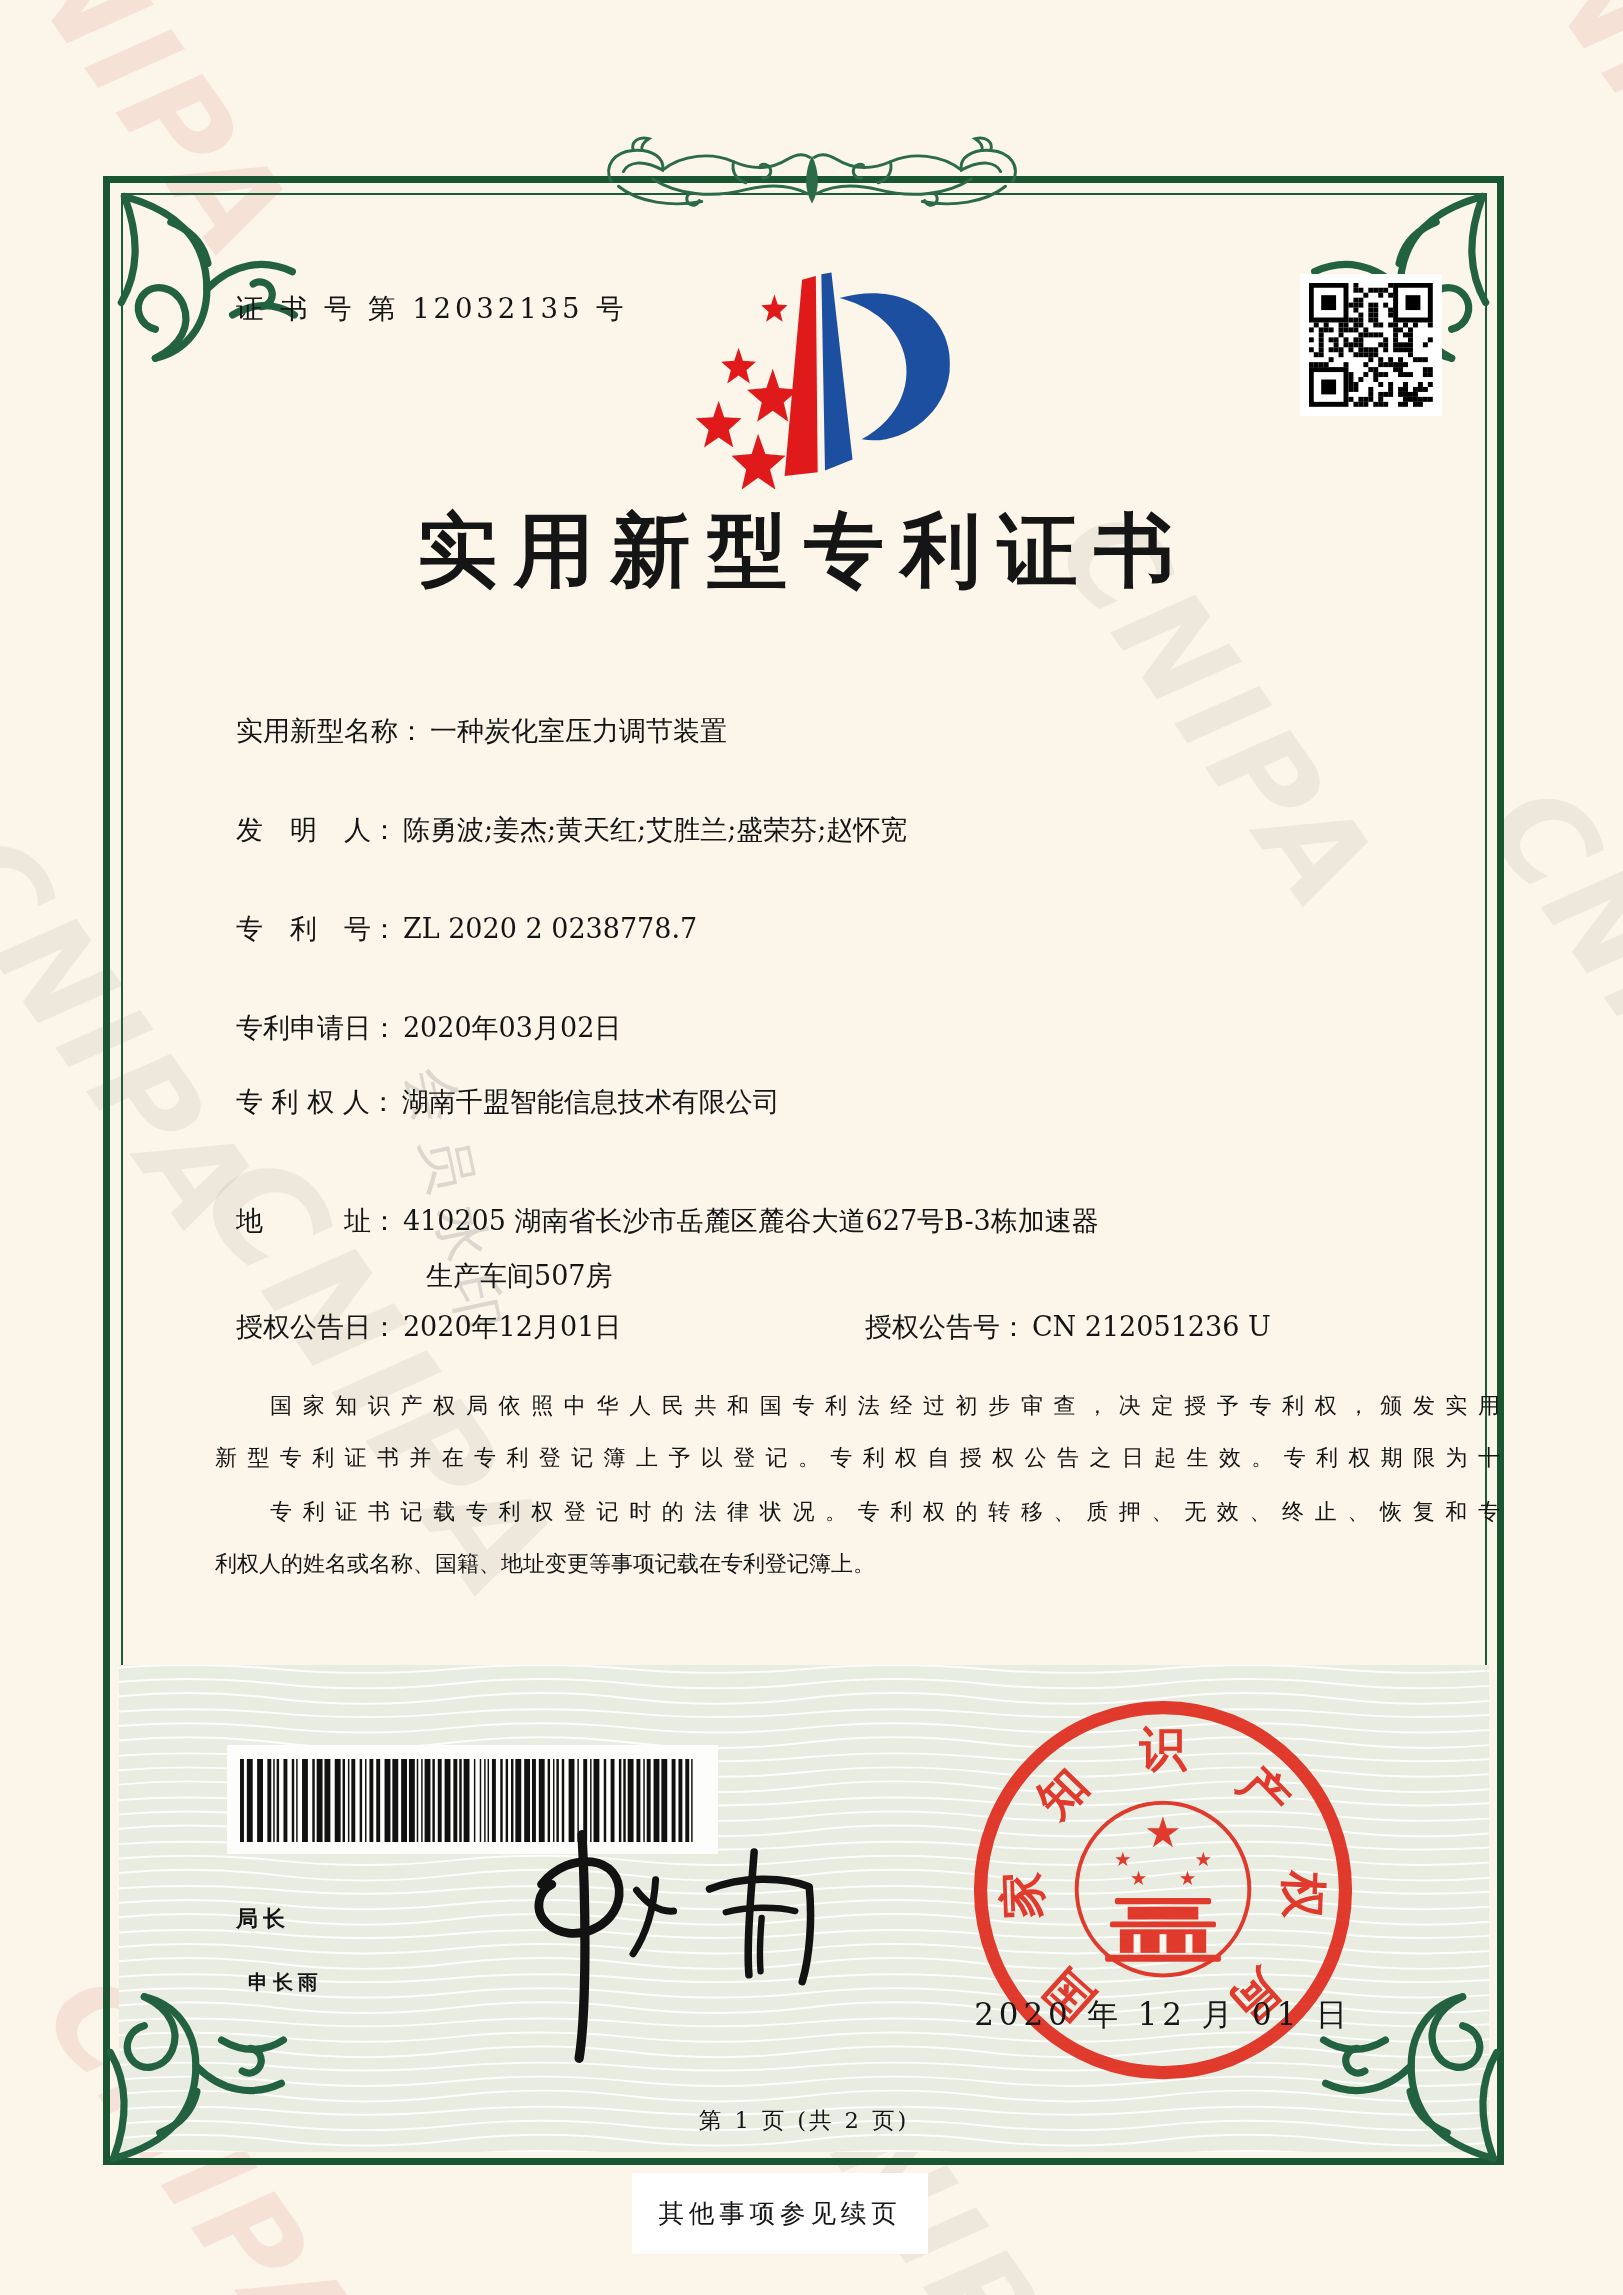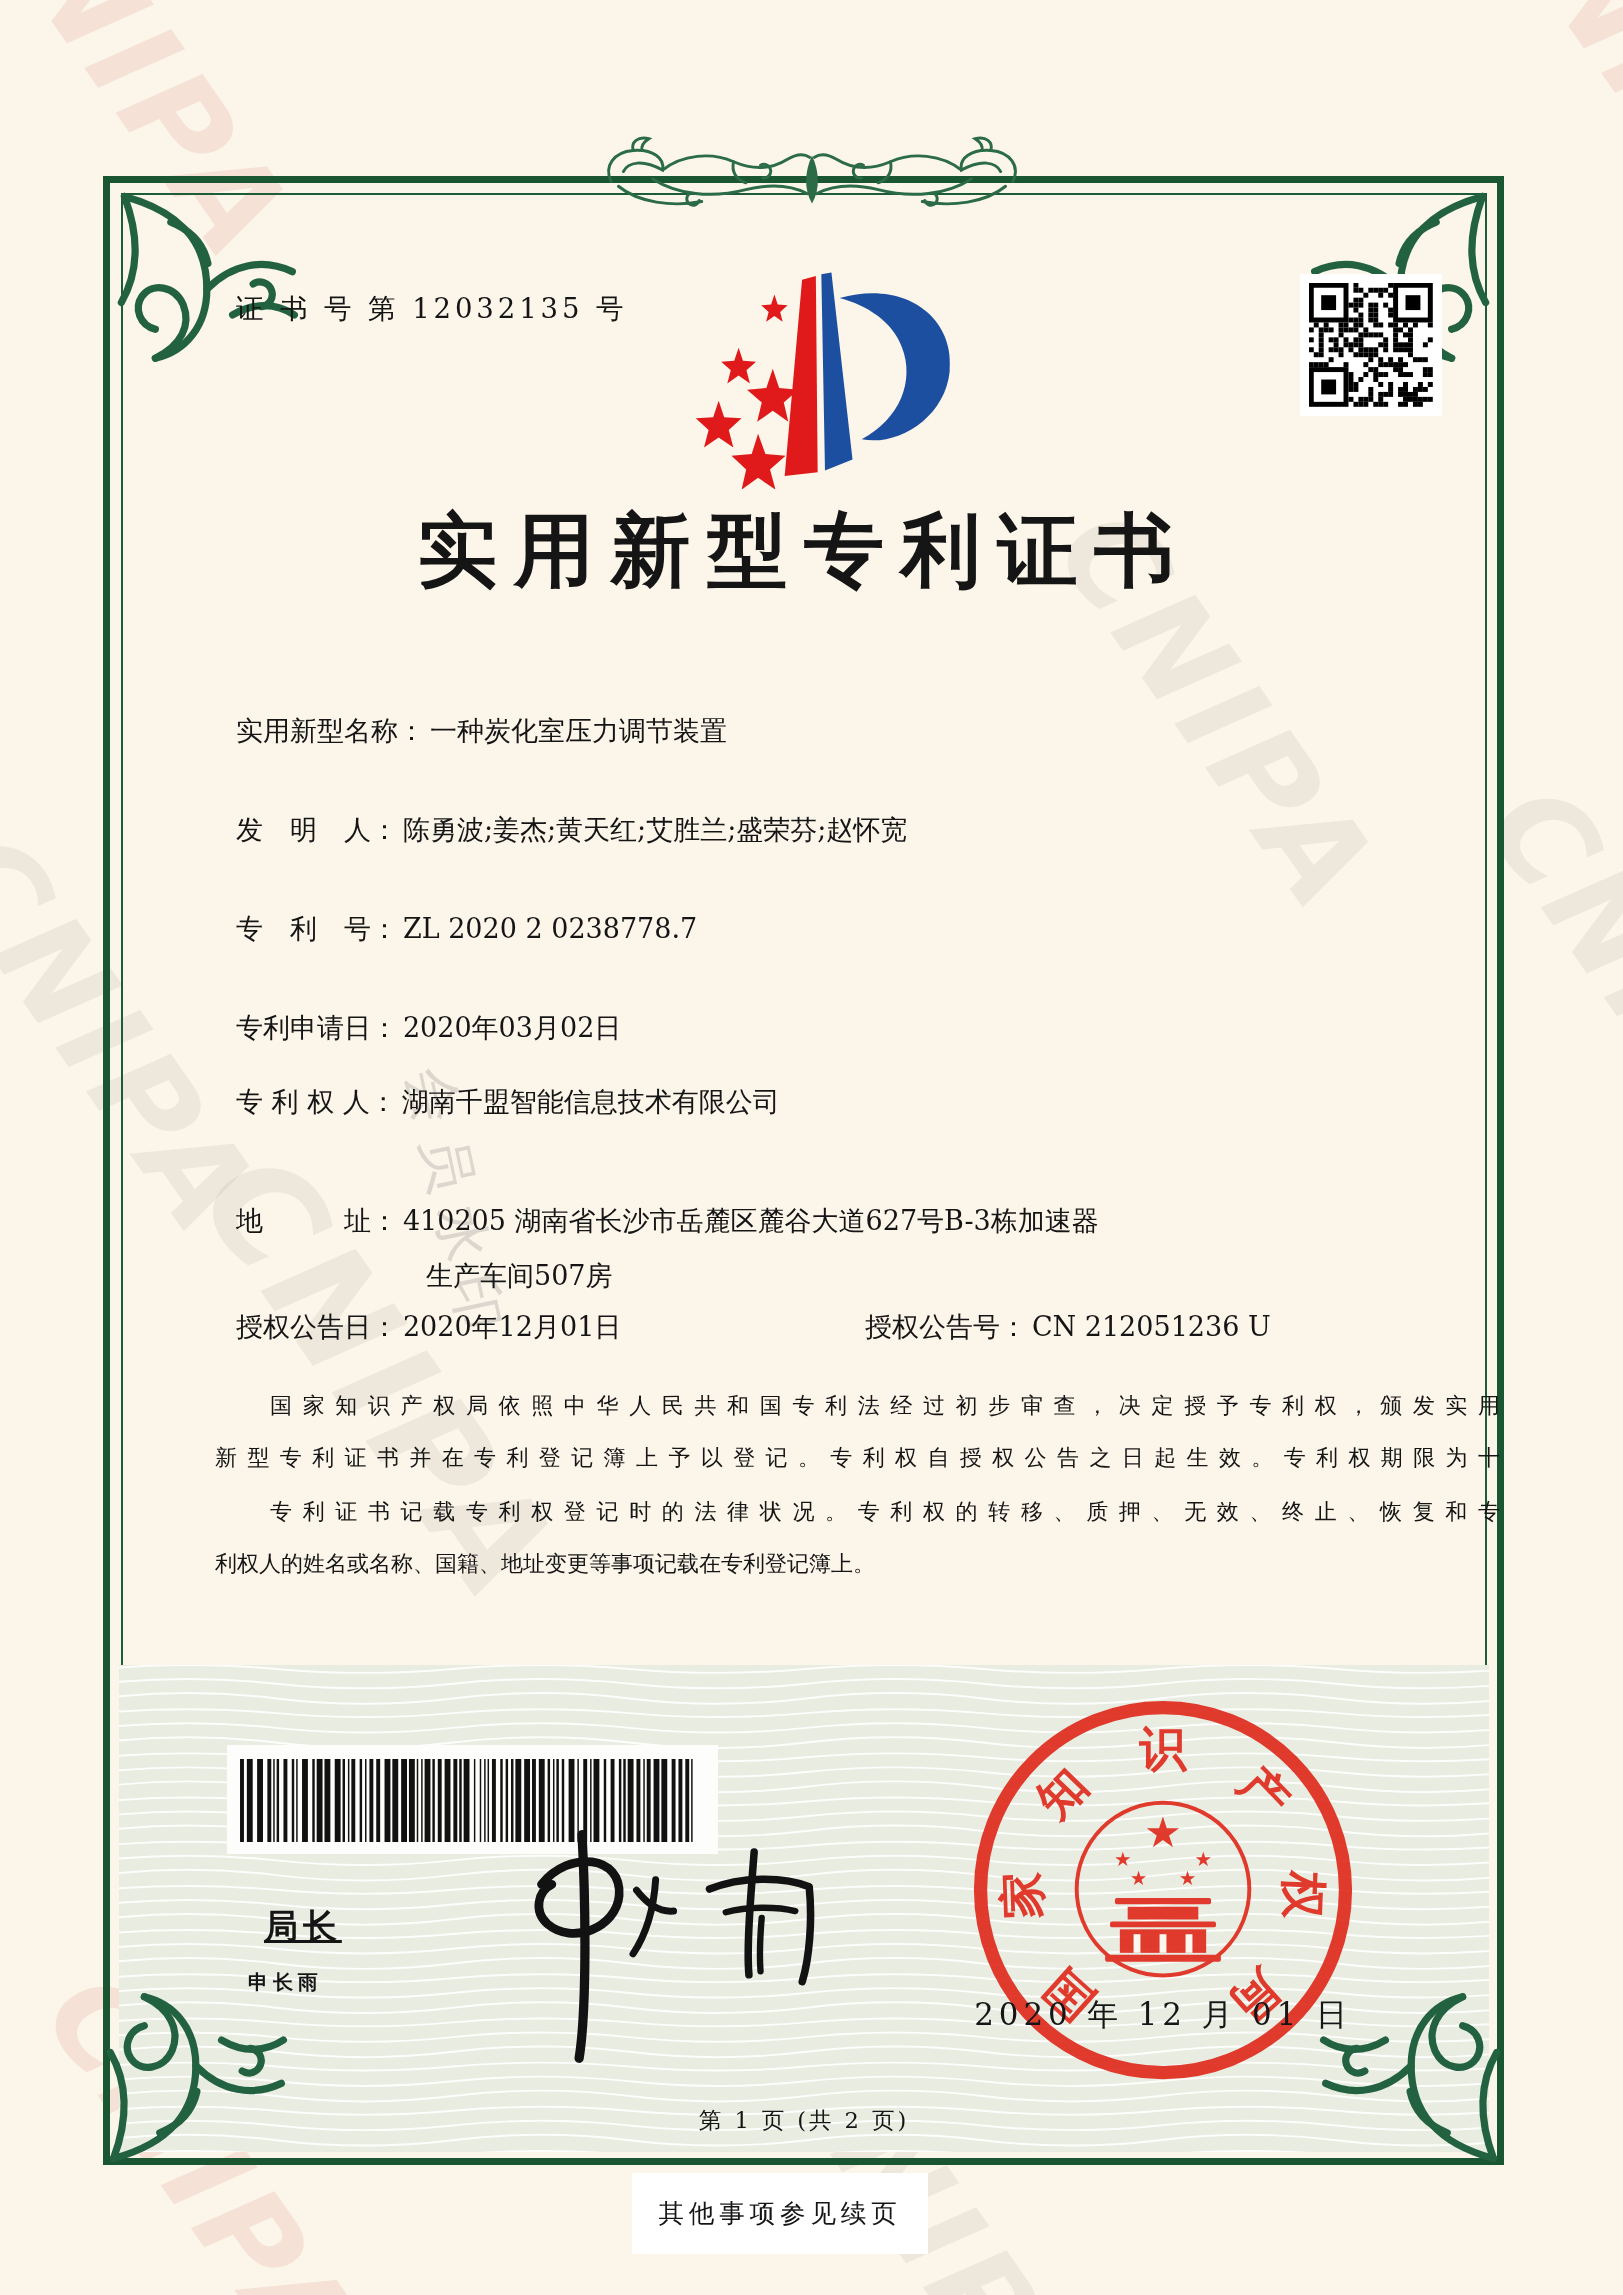--- a/index.html
+++ b/index.html
@@ -82,21 +82,21 @@
   .bline.last{text-align:left;text-align-last:left;}
   .bline.indent{text-indent:55px;}
   .para2{margin-top:2px;}
   
   .barcode-pad{
     left:227px;top:1745px;width:491px;height:109px;
     background:#fdfdfb;z-index:3;
   }
   .barcode{left:239px;top:1759px;width:461px;height:83px;z-index:4;}
   
-  .director-label{left:264px;top:1904px;font-size:34px;letter-spacing:4.9px;z-index:4;font-family:"DejaVu Sans","Liberation Sans",sans-serif;font-weight:bold;text-decoration:underline;}
+  .director-label{left:236px;top:1904px;font-size:22px;letter-spacing:4.9px;z-index:4;font-family:"DejaVu Sans","Liberation Sans",sans-serif;font-weight:bold;}
   .director-name{left:248px;top:1969px;font-size:20px;letter-spacing:4.9px;z-index:4;font-family:"DejaVu Sans","Liberation Sans",sans-serif;font-weight:bold;}
   .signature{left:501px;top:1816px;z-index:5;}
   
   .seal{left:957px;top:1688px;z-index:5;}
   
   .pageinfo{
     left:117px;top:2105px;width:1374px;text-align:center;
     font-size:22.6px;letter-spacing:2.9px;z-index:4;
   }
   .contbox{

